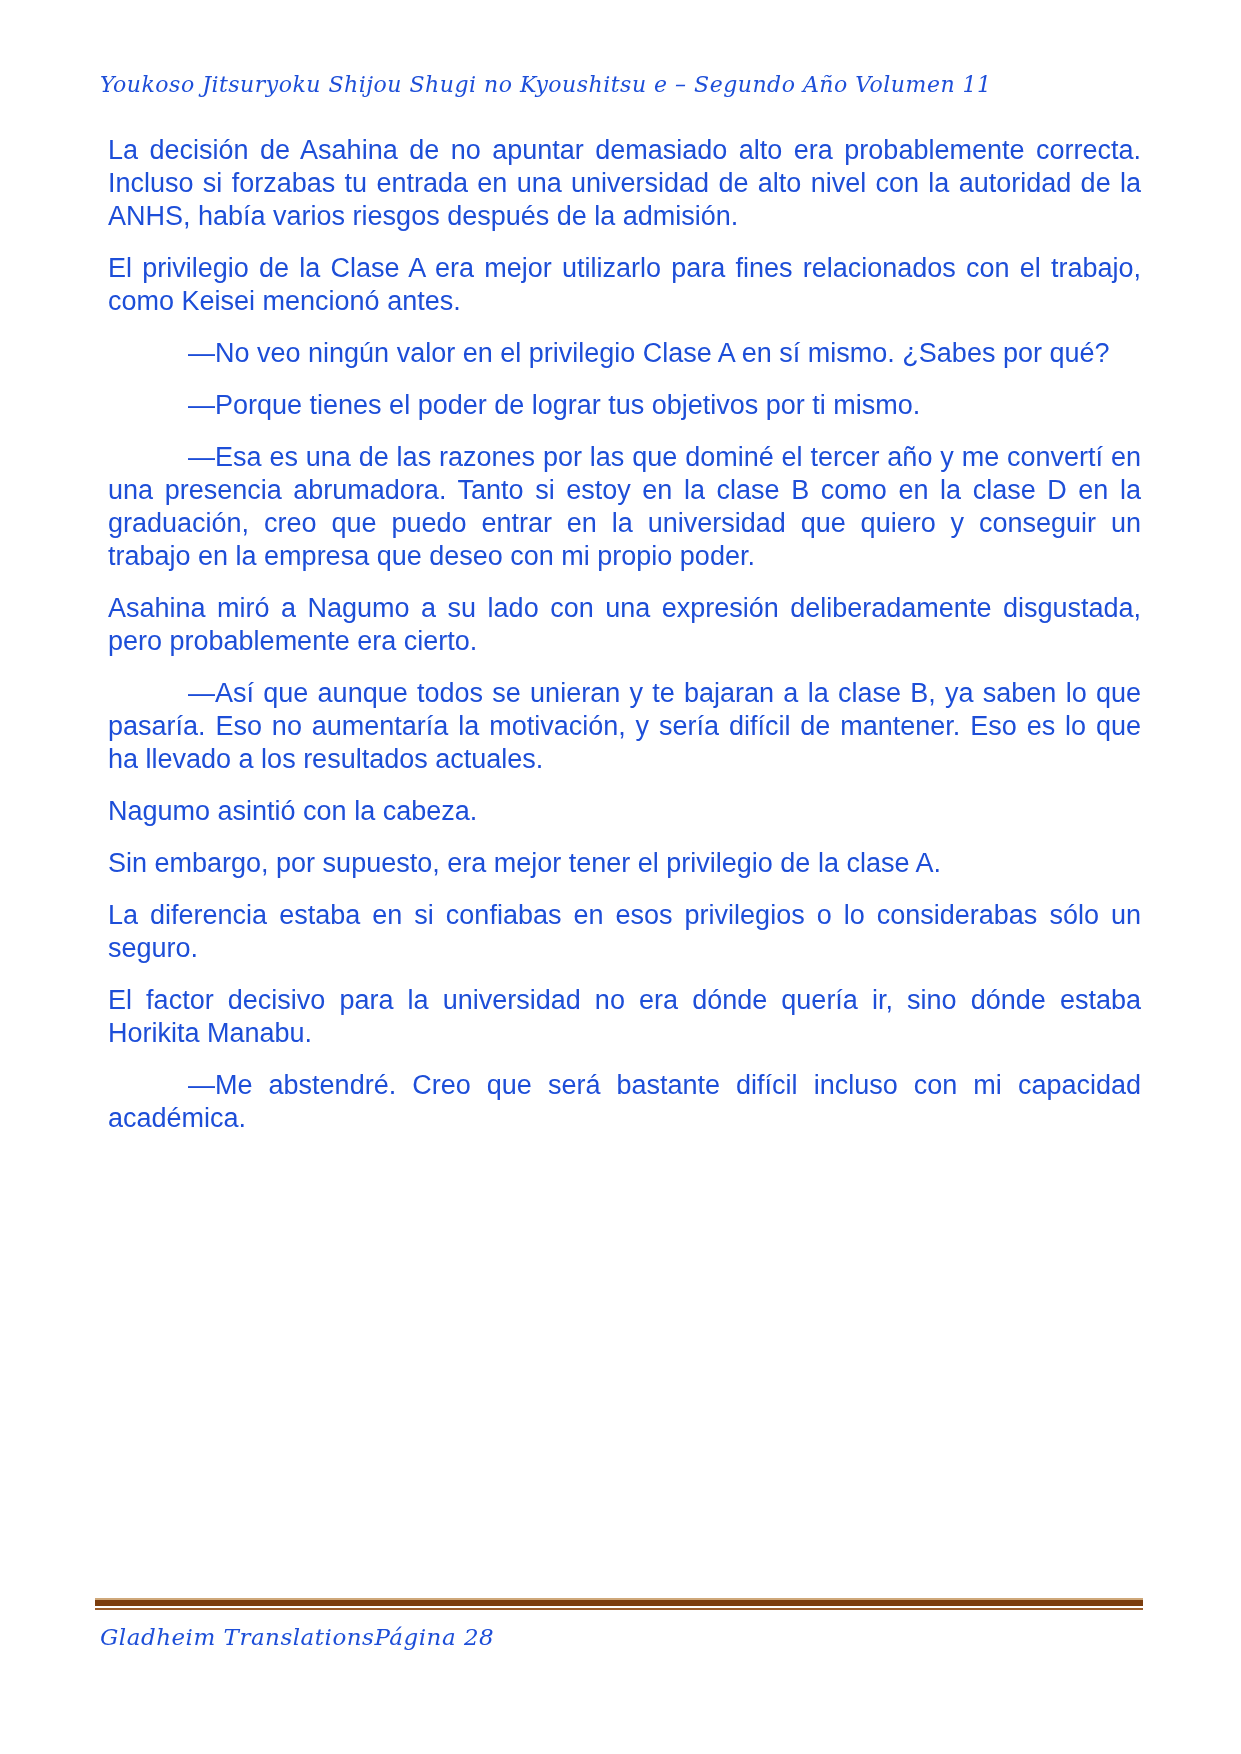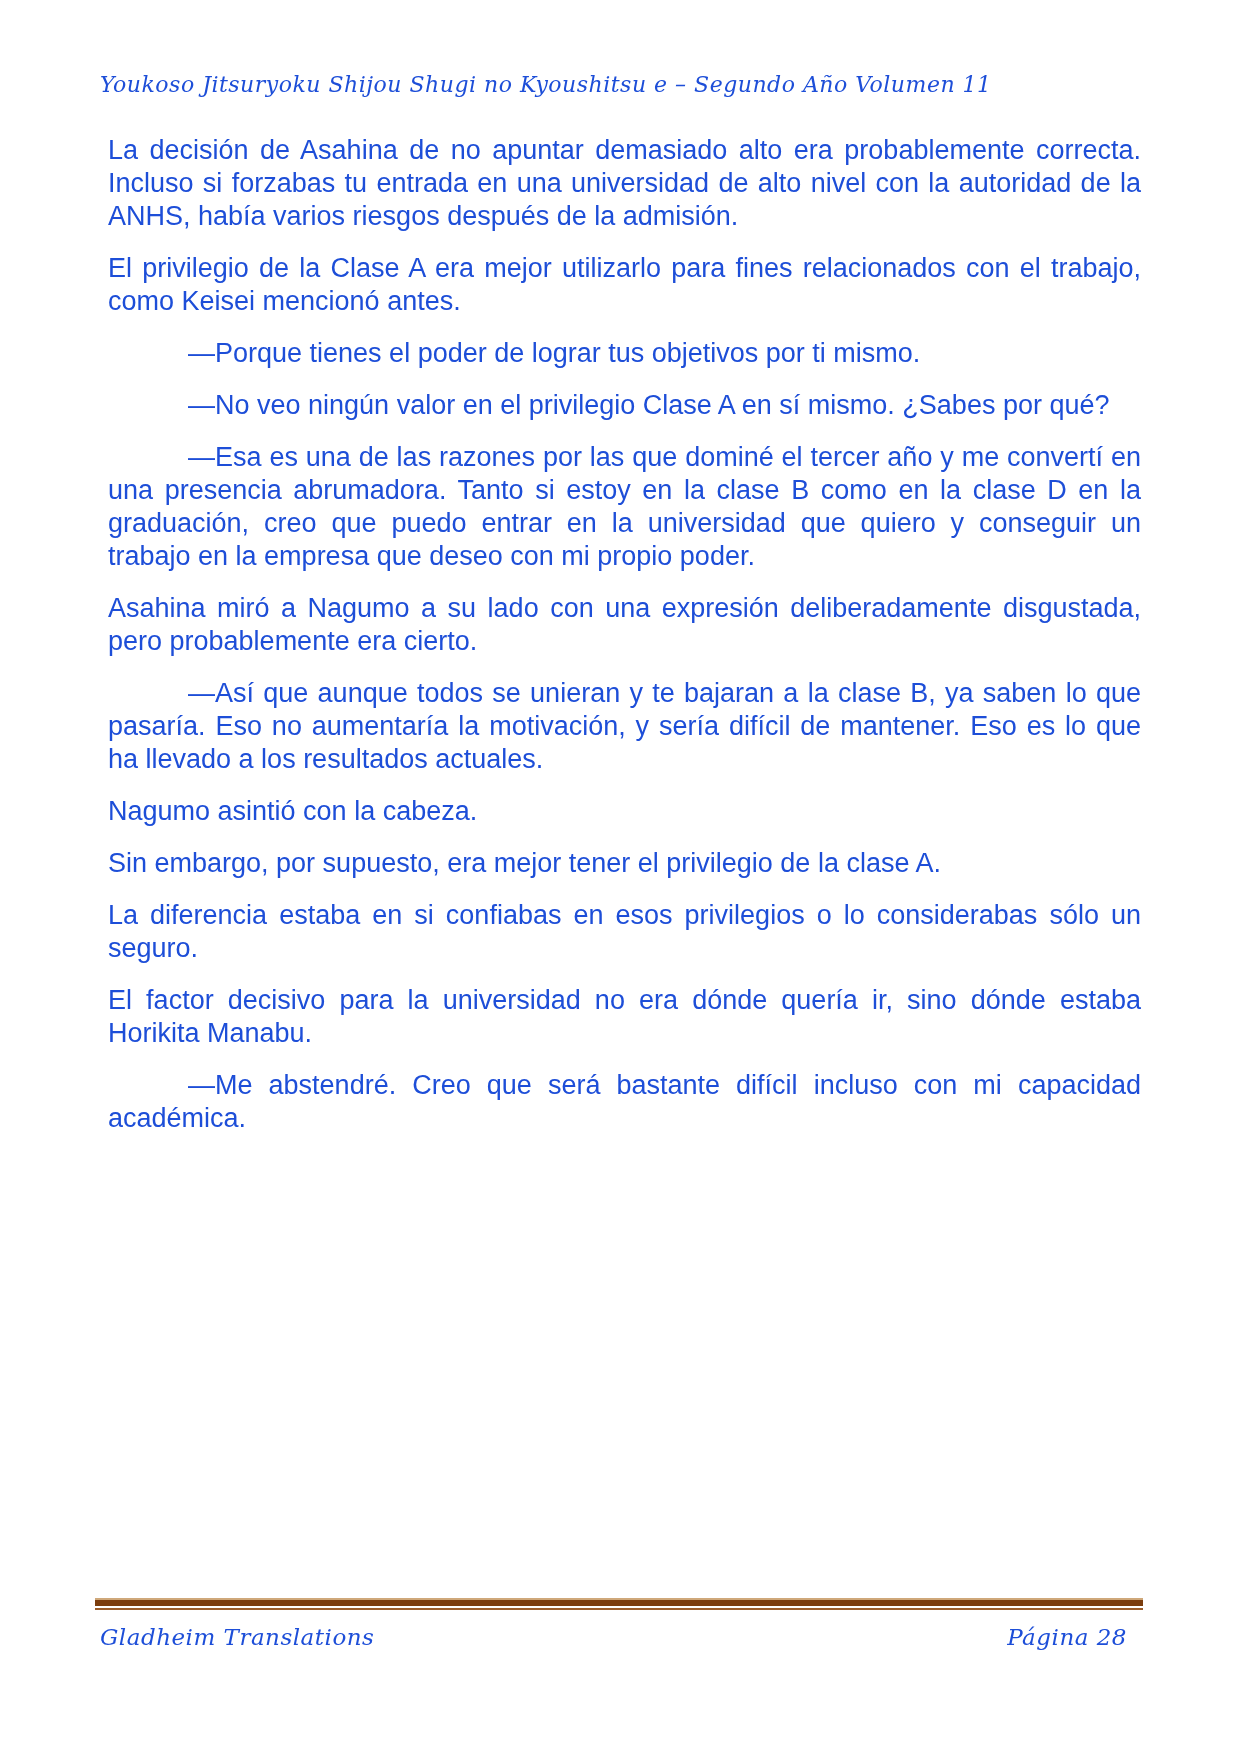--- a/index.html
+++ b/index.html
@@ -53,41 +53,40 @@
   .rule-hair  { height: 2px; }
   .rule-thick { height: 6px; }
   .rule-gap   { height: 2px; background: transparent; }
   .rule-thin  { height: 2px; }
   .footer-row {
     position: absolute;
     left: 100px;
     right: 114px;
     top: 1624px;
     display: flex;
-    justify-content: space-between;
     font-family: "DejaVu Serif", serif;
     font-style: italic;
     font-size: 23px;
     letter-spacing: 0.5px;
   }
 </style>
 </head>
 <body>
 
 <div class="page">
 
   <div class="header">
     <span>Youkoso Jitsuryoku Shijou Shugi no Kyoushitsu e – Segundo Año Volumen 11</span>
   </div>
 
   <div class="body-text" id="paragraphs">
       <p class="para">La decisión de Asahina de no apuntar demasiado alto era probablemente correcta. Incluso si forzabas tu entrada en una universidad de alto nivel con la autoridad de la ANHS, había varios riesgos después de la admisión.</p>
       <p class="para">El privilegio de la Clase A era mejor utilizarlo para fines relacionados con el trabajo, como Keisei mencionó antes.</p>
+      <p class="para dialogue">—No veo ningún valor en el privilegio Clase A en sí mismo. ¿Sabes por qué?</p>
       <p class="para dialogue">—Porque tienes el poder de lograr tus objetivos por ti mismo.</p>
-      <p class="para dialogue">—No veo ningún valor en el privilegio Clase A en sí mismo. ¿Sabes por qué?</p>
       <p class="para dialogue">—Esa es una de las razones por las que dominé el tercer año y me convertí en una presencia abrumadora. Tanto si estoy en la clase B como en la clase D en la graduación, creo que puedo entrar en la universidad que quiero y conseguir un trabajo en la empresa que deseo con mi propio poder.</p>
       <p class="para">Asahina miró a Nagumo a su lado con una expresión deliberadamente disgustada, pero probablemente era cierto.</p>
       <p class="para dialogue">—Así que aunque todos se unieran y te bajaran a la clase B, ya saben lo que pasaría. Eso no aumentaría la motivación, y sería difícil de mantener. Eso es lo que ha llevado a los resultados actuales.</p>
       <p class="para">Nagumo asintió con la cabeza.</p>
       <p class="para">Sin embargo, por supuesto, era mejor tener el privilegio de la clase A.</p>
       <p class="para">La diferencia estaba en si confiabas en esos privilegios o lo considerabas sólo un seguro.</p>
       <p class="para">El factor decisivo para la universidad no era dónde quería ir, sino dónde estaba Horikita Manabu.</p>
       <p class="para dialogue">—Me abstendré. Creo que será bastante difícil incluso con mi capacidad académica.</p>
     </div>
 

